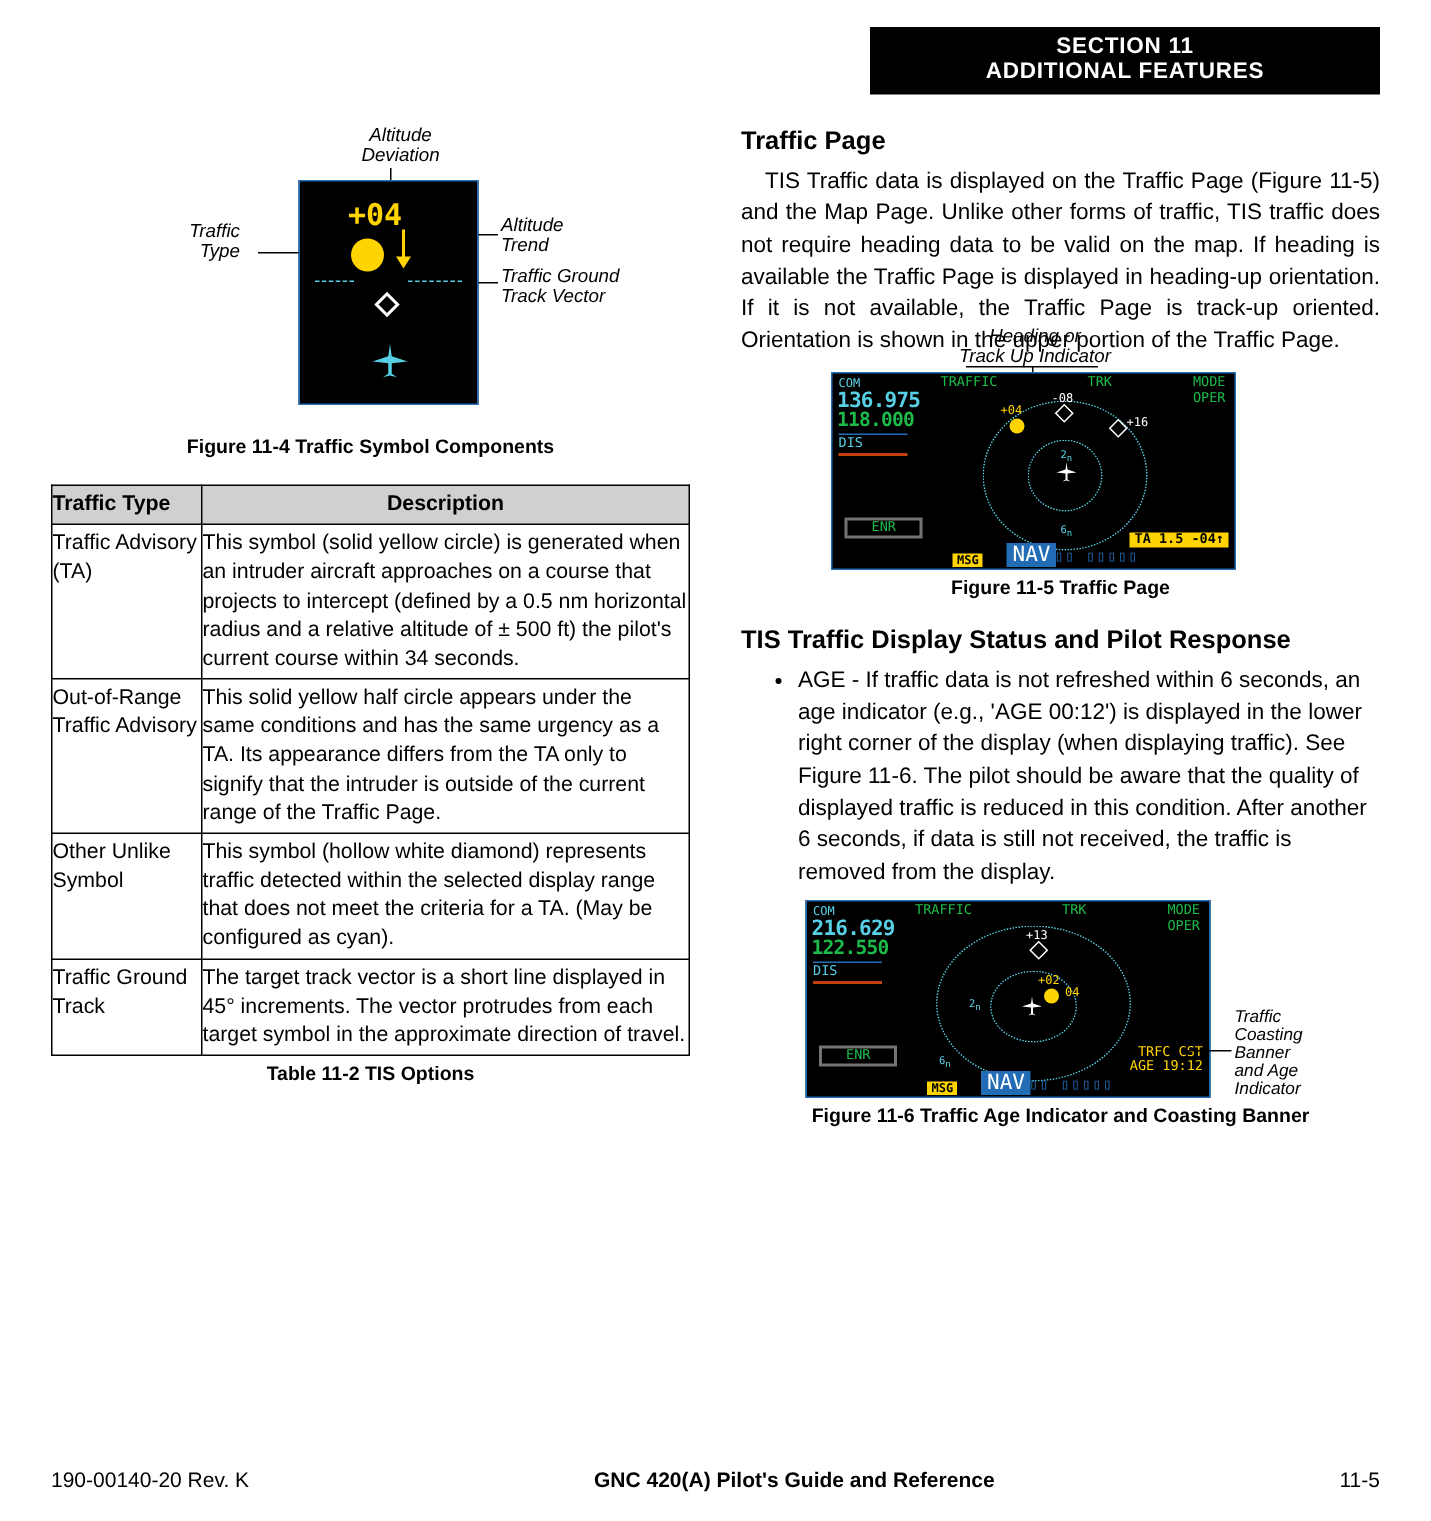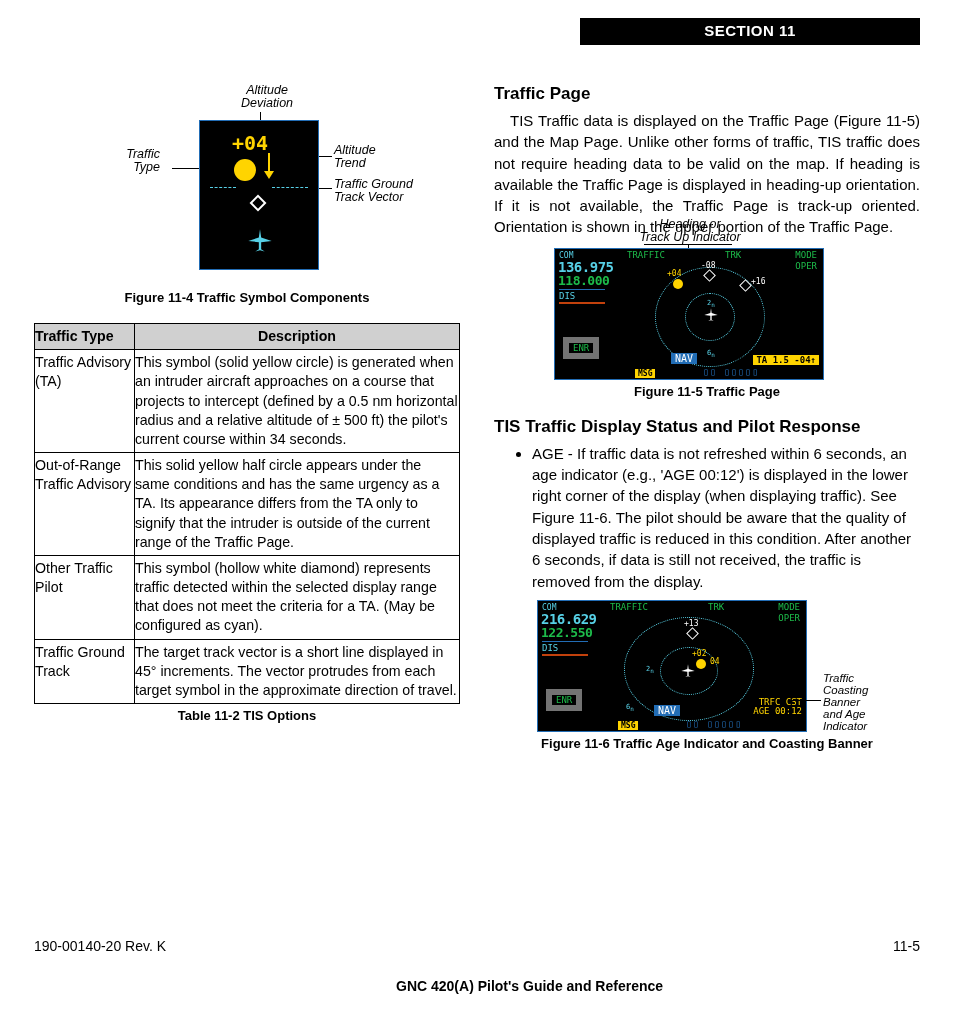--- a/index.html
+++ b/index.html
@@ -73,44 +73,45 @@
   .disp-wrap { position:relative; margin: 8px auto 4px auto; }
   .disp {
     background:#000; border:1px solid #226db5; position:relative;
     font-family: "Lucida Console", monospace; font-size:10px; color:#57d0e6;
     overflow:hidden;
   }
   .disp .com-lbl { position:absolute; left:4px; top:2px; color:#57d0e6; font-size:8px;}
   .disp .freq1 { position:absolute; left:3px; top:10px; color:#57d0e6; font-weight:700; font-size:14px; letter-spacing:-0.5px;}
   .disp .freq2 { position:absolute; left:3px; top:24px; color:#1dbb4a; font-weight:700; font-size:13px; letter-spacing:-0.5px;}
   .disp .dis-lbl { position:absolute; left:4px; top:40px; color:#57d0e6; font-size:9px; border-top:1px solid #226db5; border-bottom:2px solid #c2410c; width:46px; padding:1px 0;}
-  .disp .enr-lbl { position:absolute; left:8px; bottom:20px; color:#1dbb4a; font-size:9px; border:6px solid #737373; padding:0 4px;}
+  .disp .enr-lbl { position:absolute; left:8px; bottom:20px; color:#1dbb4a; font-size:9px; border:2px solid #737373; padding:0 16px;}
   .disp .btm { position:absolute; left:0; bottom:0; right:0; height:12px; }
   .disp .msg { position:absolute; left:80px; bottom:1px; background:#ffd400; color:#000; font-size:8px; padding:0 3px; font-weight:700;}
-  .disp .nav { position:absolute; left:116px; bottom:15px; background:#226db5; color:#fff; font-size:10px; padding:0 4px;}
+  .disp .nav { position:absolute; left:116px; bottom:1px; background:#226db5; color:#fff; font-size:14px; padding:0 4px;}
   .disp .dots { position:absolute; left:148px; bottom:2px; color:#226db5; font-size:10px; letter-spacing:1px;}
   .disp .top-lbls span { position:absolute; top:1px; color:#1dbb4a; font-size:9px;}
   .disp .ring { position:absolute; border:1px dotted #57d0e6; border-radius:50%; }
   .disp .own { position:absolute; }
   .disp .own svg { width:16px; height:16px; fill:#fff;}
   .disp .tgt { position:absolute; width:9px; height:9px; border:1.5px solid #fff; transform:rotate(45deg);}
   .disp .tgt.ta { background:#ffd400; border:none; border-radius:50%; transform:none; width:10px; height:10px;}
   .disp .tgt-lbl { position:absolute; color:#fff; font-size:8px;}
   .disp .ta-banner { position:absolute; right:4px; bottom:14px; background:#ffd400; color:#000; font-size:9px; padding:0 3px; font-weight:700;}
   .disp .age-banner { position:absolute; right:4px; bottom:14px; color:#ffd400; font-size:9px; text-align:right; line-height:1.05;}
   .disp-side-annot { position:absolute; font-style:italic; font-size:11.5px; line-height:1.05;}
   
   .footer { position:absolute; bottom:20px; left:34px; right:34px; display:flex; justify-content:space-between; font-size:14px;}
-  .footer .mid { font-weight:700;margin-top:40px; }
+  .footer .mid { font-weight:700; }
 </style>
 </head>
 <body>
 
 <div class="section-banner">
   <div class="l1">SECTION 11</div>
+  <div class="l2">ADDITIONAL FEATURES</div>
 </div>
 
 <div class="columns">
 
   <div class="col">
 
     <div class="fig4-wrap">
 
       <div class="annot center" style="left:198px; top:0; width:70px;">Altitude<br>Deviation</div>
       <div class="annot" style="right:300px; top:64px; width:60px; text-align:right;">Traffic<br>Type</div>
@@ -148,21 +149,21 @@
       <tbody>
         <tr>
             <td>Traffic Advisory (TA)</td>
             <td>This symbol (solid yellow circle) is generated when an intruder aircraft approaches on a course that projects to intercept (defined by a 0.5 nm horizontal radius and a relative altitude of ± 500 ft) the pilot's current course within 34 seconds.</td>
           </tr>
         <tr>
             <td>Out-of-Range Traffic Advisory</td>
             <td>This solid yellow half circle appears under the same conditions and has the same urgency as a TA.  Its appearance differs from the TA only to signify that the intruder is outside of the current range of the Traffic Page.</td>
           </tr>
         <tr>
-            <td>Other Traffic Pilot</td>
+            <td>Other Unlike Symbol</td>
             <td>This symbol (hollow white diamond) represents traffic detected within the selected display range that does not meet the criteria for a TA.  (May be configured as cyan).</td>
           </tr>
         <tr>
             <td>Traffic Ground Track</td>
             <td>The target track vector is a short line displayed in 45° increments.  The vector protrudes from each target symbol in the approximate direction of travel.</td>
           </tr>
       </tbody>
     </table>
     <div class="cap" style="margin-top:4px;">Table 11-2  TIS Options</div>
   </div>
@@ -236,21 +237,21 @@
             </svg></div>
         <div class="tgt" style="left:150px; top:28px;"></div>
         <span class="tgt-lbl" style="left:146px; top:18px;">+13</span>
         <div class="tgt ta" style="left:158px; top:58px;"></div>
         <span class="tgt-lbl" style="left:154px; top:48px; color:#ffd400;">+02</span>
         <span class="tgt-lbl" style="left:172px; top:56px; color:#ffd400;">04</span>
         <span class="tgt-lbl" style="left:108px; top:64px; color:#57d0e6; font-size:7px;">2<sub style="font-size:6px">n</sub></span>
         <span class="tgt-lbl" style="left:88px; top:102px; color:#57d0e6; font-size:7px;">6<sub style="font-size:6px">n</sub></span>
         <div class="age-banner">
           <div>TRFC CST</div>
-          <div>AGE 00:12</div>
+          <div>AGE 19:12</div>
         </div>
         <div class="btm">
           <span class="msg">MSG</span>
           <span class="nav">NAV</span>
           <span class="dots">▯▯ ▯▯▯▯▯</span>
         </div>
       </div>
       <div class="annot-line" style="left:254px; top:100px; width:30px;"></div>
       <div class="disp-side-annot" style="left:286px; top:72px; width:70px;">Traffic<br>Coasting<br>Banner<br>and Age<br>Indicator</div>
     </div>

